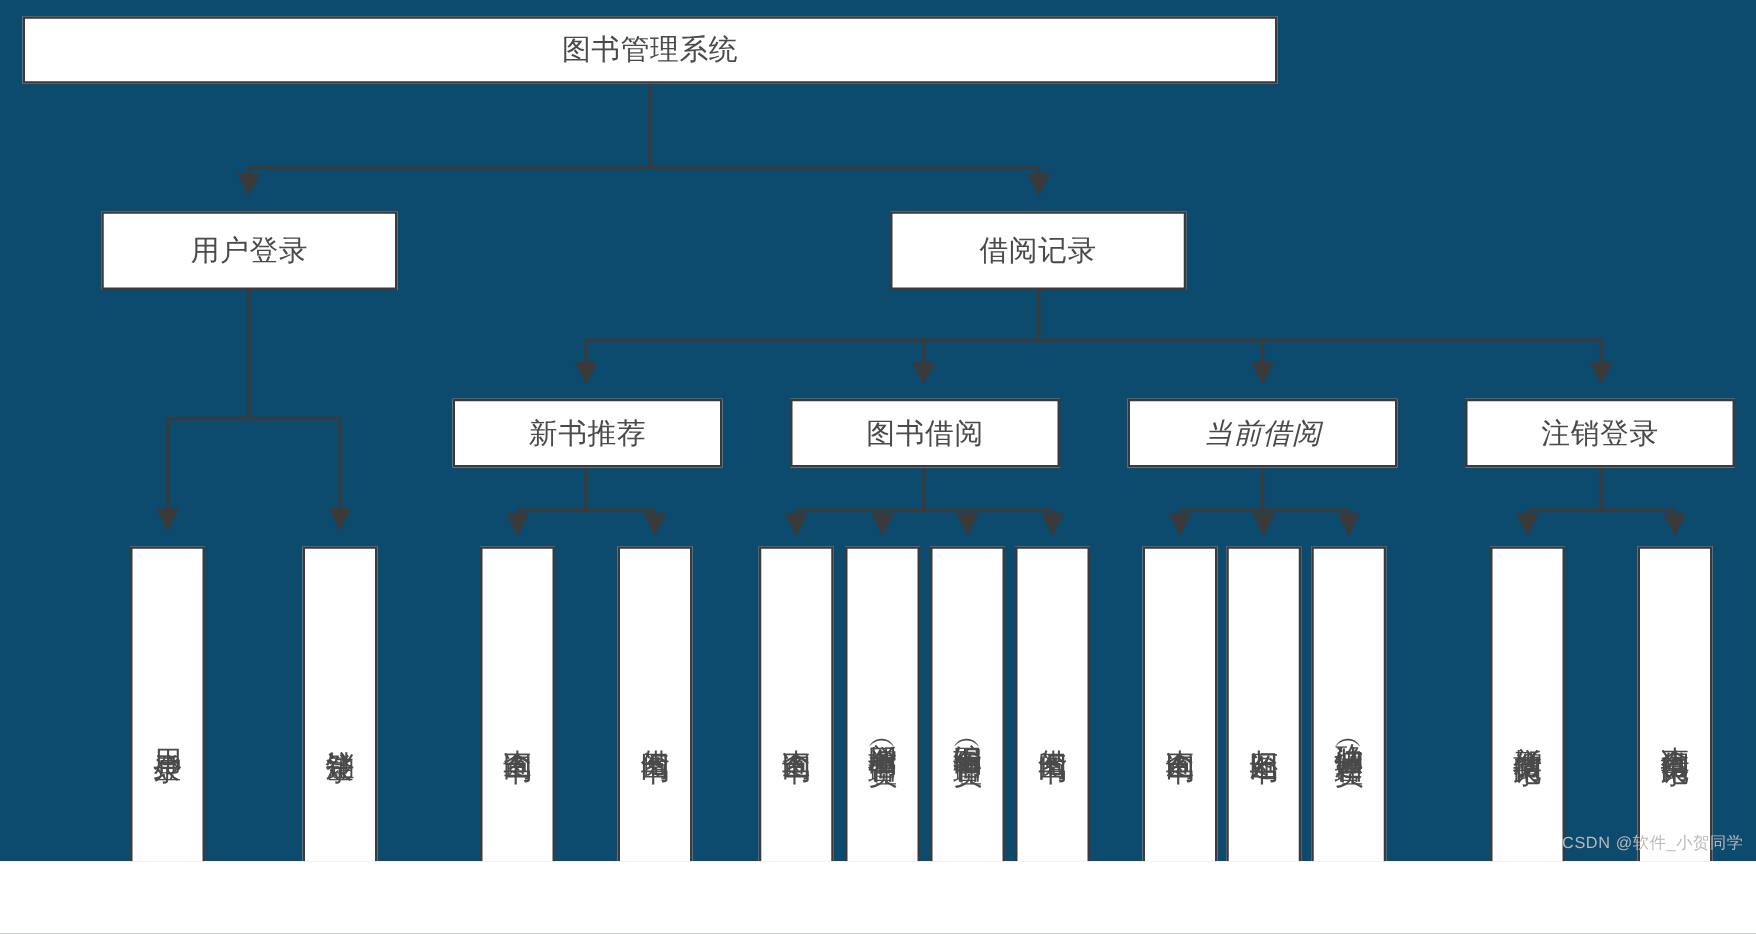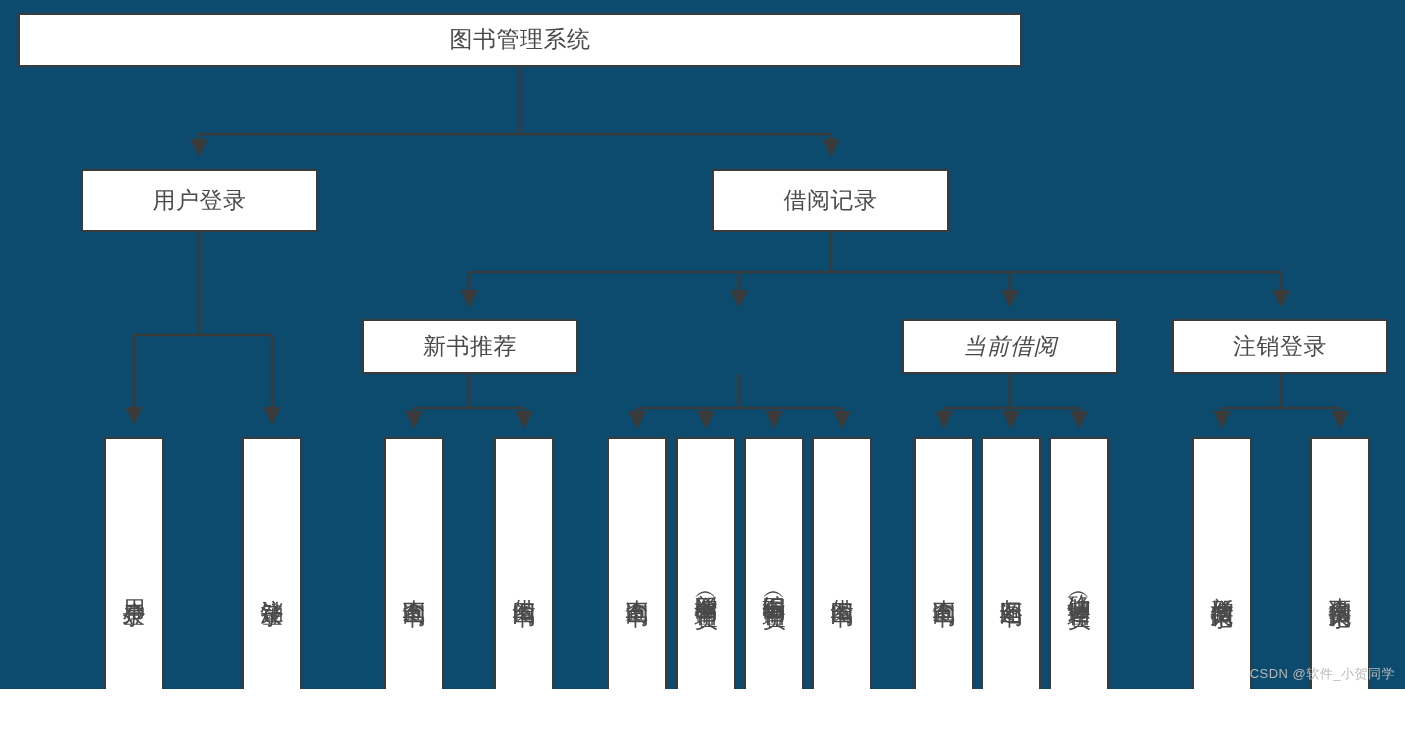--- a/index.html
+++ b/index.html
@@ -132,20 +132,23 @@
   <div class="node horiz" style="left:81px; top:169px; width:237px; height:63px;">
     <span class="node-label">用户登录</span>
   </div>
   <div class="node horiz" style="left:712px; top:169px; width:237px; height:63px;">
     <span class="node-label">借阅记录</span>
   </div>
 
   <div class="node horiz" style="left:362px; top:319px; width:216px; height:55px;justify-content:center;">
     <span class="node-label">新书推荐</span>
   </div>
+  <div class="node horiz" style="left:632px; top:319px; width:216px; height:55px;">
+    <span class="node-label">图书借阅</span>
+  </div>
   <div class="node horiz" style="left:902px; top:319px; width:216px; height:55px;font-style:italic;">
     <span class="node-label">当前借阅</span>
   </div>
   <div class="node horiz" style="left:1172px; top:319px; width:216px; height:55px;">
     <span class="node-label">注销登录</span>
   </div>
 
   <div class="node leaf" style="left:104px; top:437px; width:60px; height:296px;">
     <span class="node-label">用户登录</span>
   </div>

